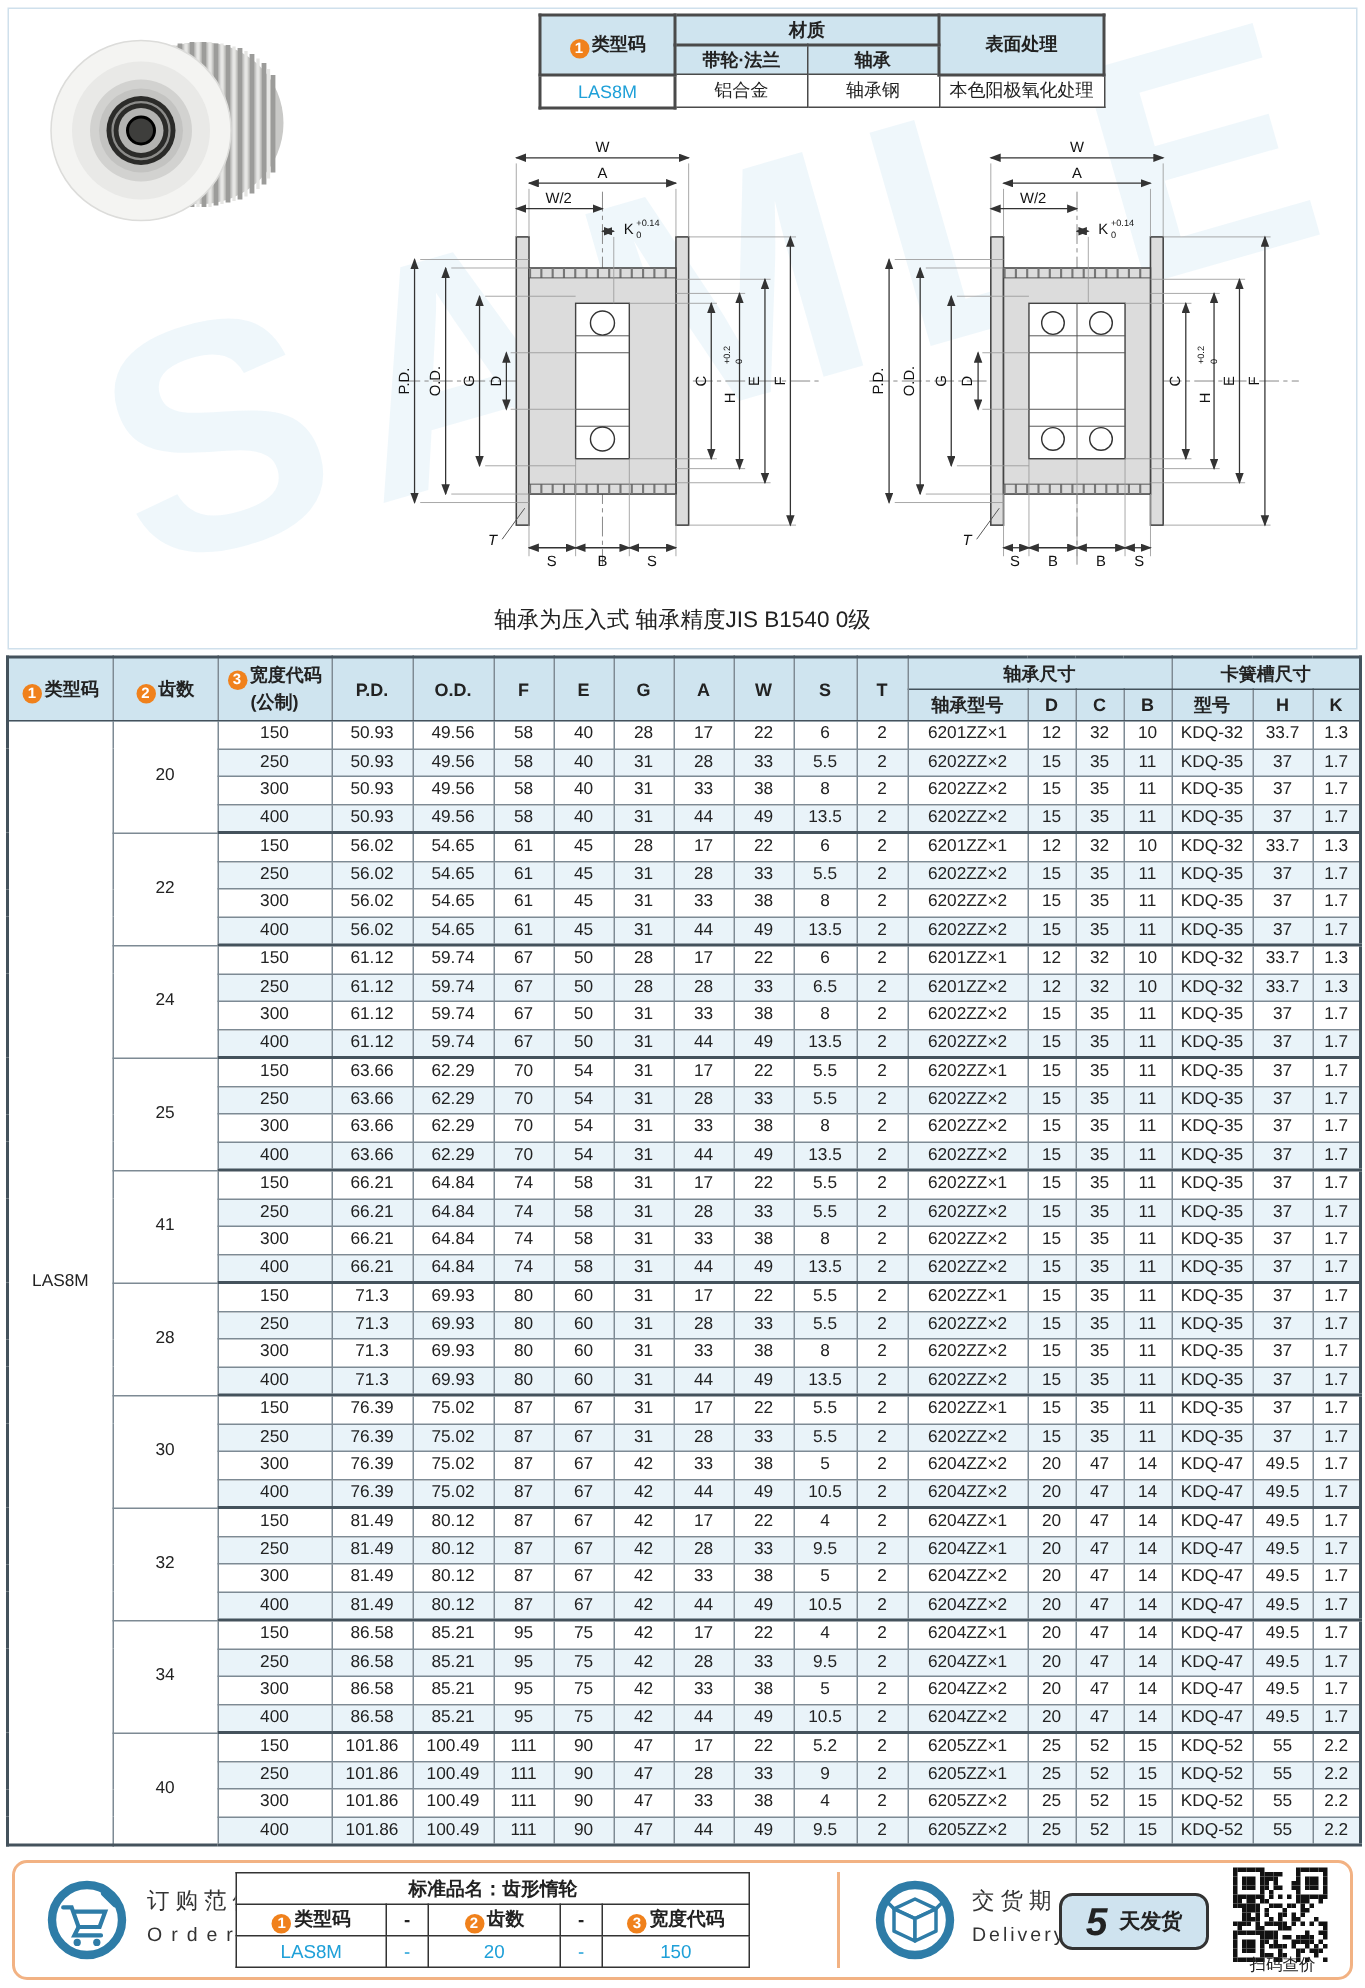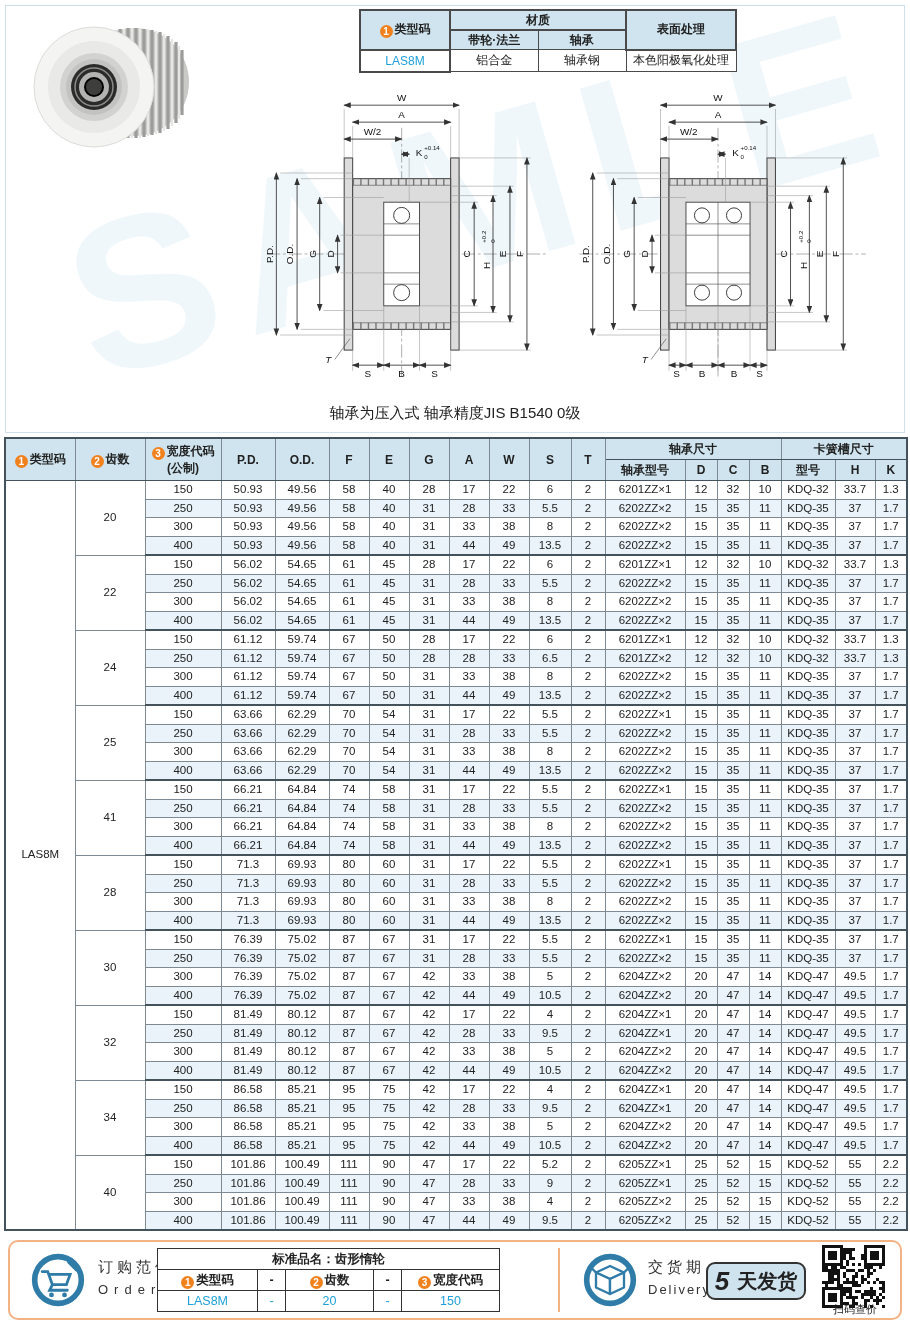--- a/index.html
+++ b/index.html
@@ -64,21 +64,21 @@
                font-size:12.5px;text-align:center;background:#fff;}
   .order-table th,.order-table td{border:1.5px solid #333;padding:0;height:20px;margin-top:22px;}
   .order-table th{font-weight:bold;}
   .vdiv{position:absolute;left:548px;top:6px;bottom:6px;width:2px;background:#f2b283;}
   .box-ico{position:absolute;left:572px;top:10px;}
   .deliv-cn{position:absolute;left:638px;top:16px;font-size:15px;letter-spacing:4px;color:#333;}
   .deliv-en{position:absolute;left:638px;top:40px;font-size:13px;letter-spacing:2px;color:#333;}
   .pill{position:absolute;left:696px;top:20px;width:96px;height:34px;border:2px solid #333;
         border-radius:9px;background:#cfe3ef;display:flex;align-items:center;justify-content:center;}
   .pill .n{font-style:italic;font-size:26px;font-weight:bold;margin-right:8px;}
-  .pill .t{font-size:20px;font-weight:bold;}
+  .pill .t{font-size:14px;font-weight:bold;}
   .qr{position:absolute;left:812px;top:3px;display:grid;grid-template-columns:repeat(21,3px);grid-auto-rows:3px;}
   .qr .on{background:#111;}
   .qr-cap{position:absolute;left:800px;top:60px;width:90px;text-align:center;font-size:11px;color:#222;}
 </style>
 </head>
 <body>
 
 <div class="page">
   <div class="watermark wm1">SAMLE</div>
   <div class="watermark wm2">SAMLE</div>

